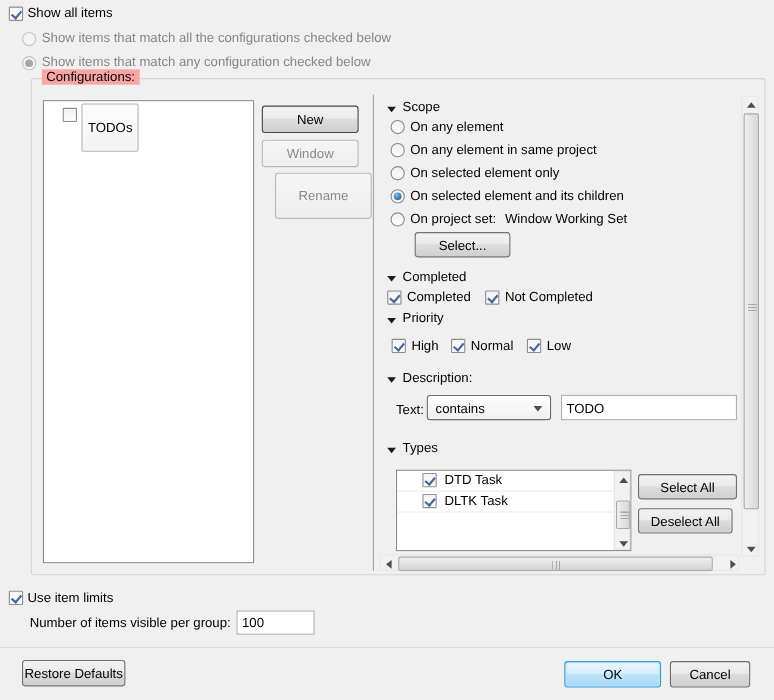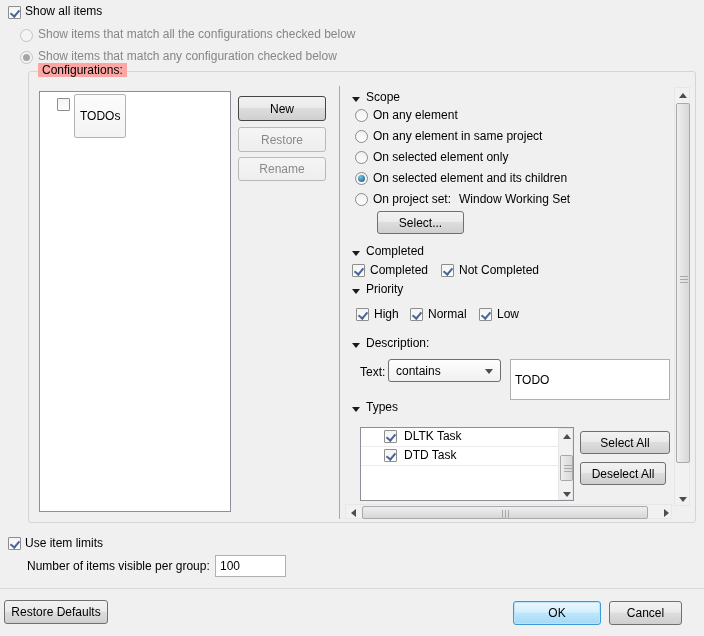--- a/index.html
+++ b/index.html
@@ -64,23 +64,23 @@
 <span class="grp-label" style="left:38px;top:63px">Configurations:</span>
 
 <div class="white-box" style="left:39px;top:91px;width:192px;height:421px"></div>
 <span class="chk" style="left:57px;top:98px"></span>
 <span class="item-focus" style="left:74px;top:94px"><span>TODOs</span></span>
 
 <div class="btn def" style="left:238px;top:96px;width:88px;height:25px">
     <span>New</span>
   </div>
 <div class="btn dis" style="left:238px;top:127px;width:88px;height:25px">
-    <span>Restore</span>
-  </div>
-<div class="btn dis" style="left:238px;top:157px;width:88px;height:24px">
+    <span>Window</span>
+  </div>
+<div class="btn dis" style="left:250px;top:157px;width:88px;height:42px">
     <span>Rename</span>
   </div>
 
 <div class="divider" style="left:339px;top:86px;height:433px"></div>
 
 <span class="twist" style="left:352px;top:97px"></span>
 <span class="abs hdr" style="left:366px;top:90px">Scope</span>
 
 <span class="radio" style="left:355px;top:109px"></span>
 <span class="abs" style="left:373px;top:108px">On any element</span>
@@ -118,32 +118,32 @@
 <span class="chk on" style="left:479px;top:308px"></span>
 <span class="abs" style="left:497px;top:307px">Low</span>
 
 <span class="twist" style="left:352px;top:343px"></span>
 <span class="abs hdr" style="left:366px;top:336px">Description:</span>
 <span class="abs" style="left:360px;top:365px">Text:</span>
 <div class="combo" style="left:388px;top:359px;width:113px;height:23px">
   <span>contains</span>
   <span class="tri-dn" style="position:absolute;right:7px;top:9px"></span>
 </div>
-<input class="tinput" style="left: 510px; top: 359px; width: 160px; height: 41px;" value="TODO">
+<input class="tinput" style="left: 510px; top: 359px; width: 160px; height: 23px;" value="TODO">
 
 <span class="twist" style="left:352px;top:407px"></span>
 <span class="abs hdr" style="left:366px;top:400px">Types</span>
 <div class="white-box" style="left:360px;top:427px;width:214px;height:74px;overflow:hidden">
   <div class="trow">
       <span class="chk on"></span>
-      <span class="tlabel">DLTK Task</span>
+      <span class="tlabel">DTD Task</span>
     </div>
   <div class="trow">
       <span class="chk on"></span>
-      <span class="tlabel">DTD Task</span>
+      <span class="tlabel">DLTK Task</span>
     </div>
 
   <div class="sb-track" style="right:0;top:0;width:15px;height:72px">
     <div class="sb-btn" style="left:1px;top:1px;width:13px;height:12px">
         <span class="tri-up"></span>
       </div>
     <div class="sb-thumb-v" style="left:1px;top:26px;width:13px;height:26px">
         <span class="grip-v" style="top:9px"></span>
       </div>
     <div class="sb-btn" style="left:1px;top:59px;width:13px;height:12px">
@@ -181,21 +181,21 @@
       <span class="tri-dn"></span>
     </div>
 </div>
 
 <span class="chk on" style="left:8px;top:537px"></span>
 <span class="abs" style="left:25px;top:536px">Use item limits</span>
 <span class="abs" style="left:27px;top:559px">Number of items visible per group:</span>
 <input class="tinput" style="left: 215px; top: 555px; width: 71px; height: 22px;" value="100">
 
 <div class="hr" style="top:588px"></div>
-<div class="btn" style="left:4px;top:600px;width:104px;height:24px">
+<div class="btn" style="left:20px;top:600px;width:94px;height:24px">
     <span>Restore Defaults</span>
   </div>
 <div class="btn okb" style="left:513px;top:601px;width:88px;height:24px">
     <span>OK</span>
   </div>
 <div class="btn" style="left:609px;top:601px;width:73px;height:24px">
     <span>Cancel</span>
   </div>
 
 </body></html>

